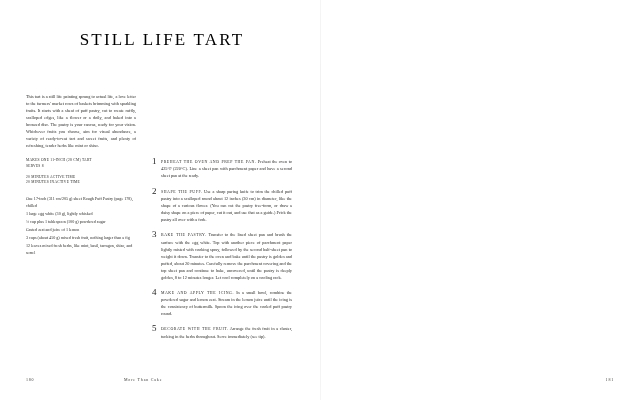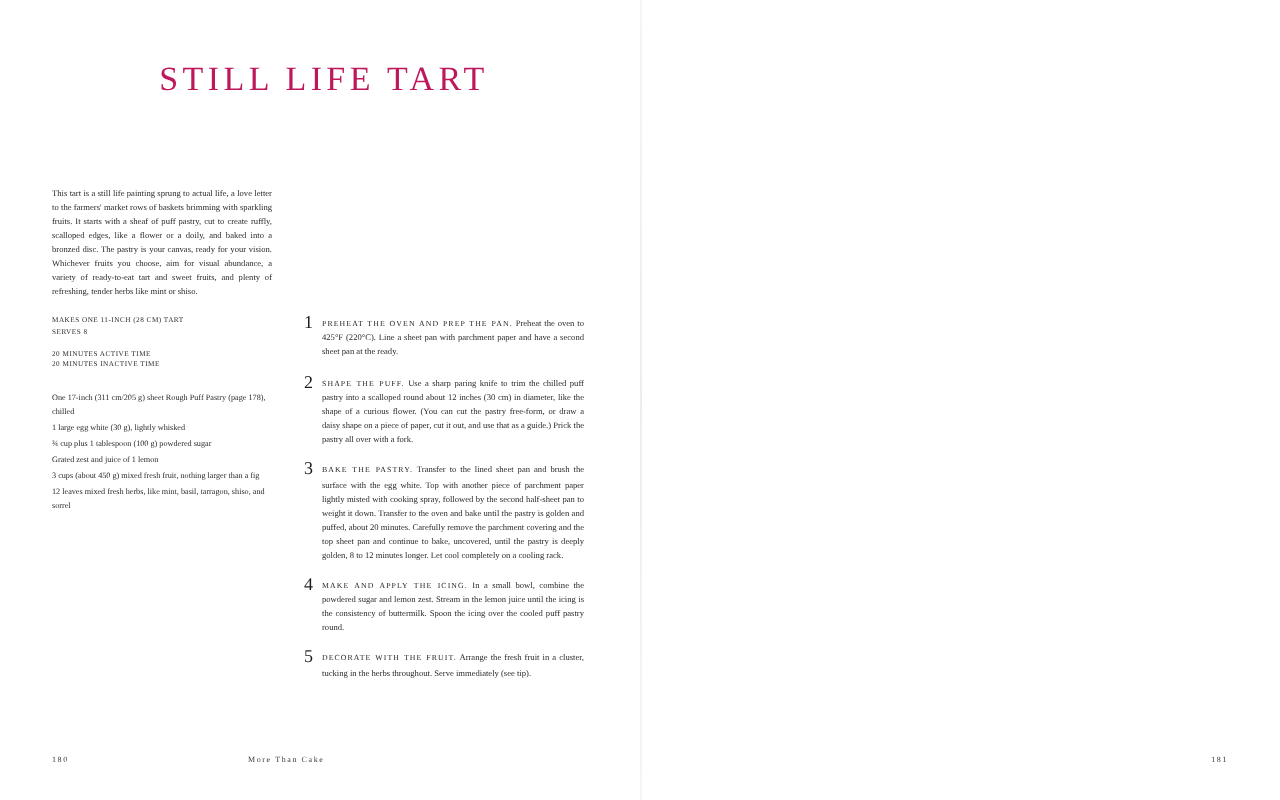--- a/index.html
+++ b/index.html
@@ -35,21 +35,21 @@
   }
 
   
   .recipe-title {
     font-family: "Liberation Serif", serif;
     font-size: 17px;
     letter-spacing: 2.2px;
     text-align: center;
     margin: 6px 0 0 0;
     font-weight: normal;
-    color: #be185d;
+    color: #000000;
   }
 
   
   .headnote {
     position: absolute;
     left: 26px;
     top: 94px;
     width: 110px;
     font-size: 4.3px;
     line-height: 1.62;

